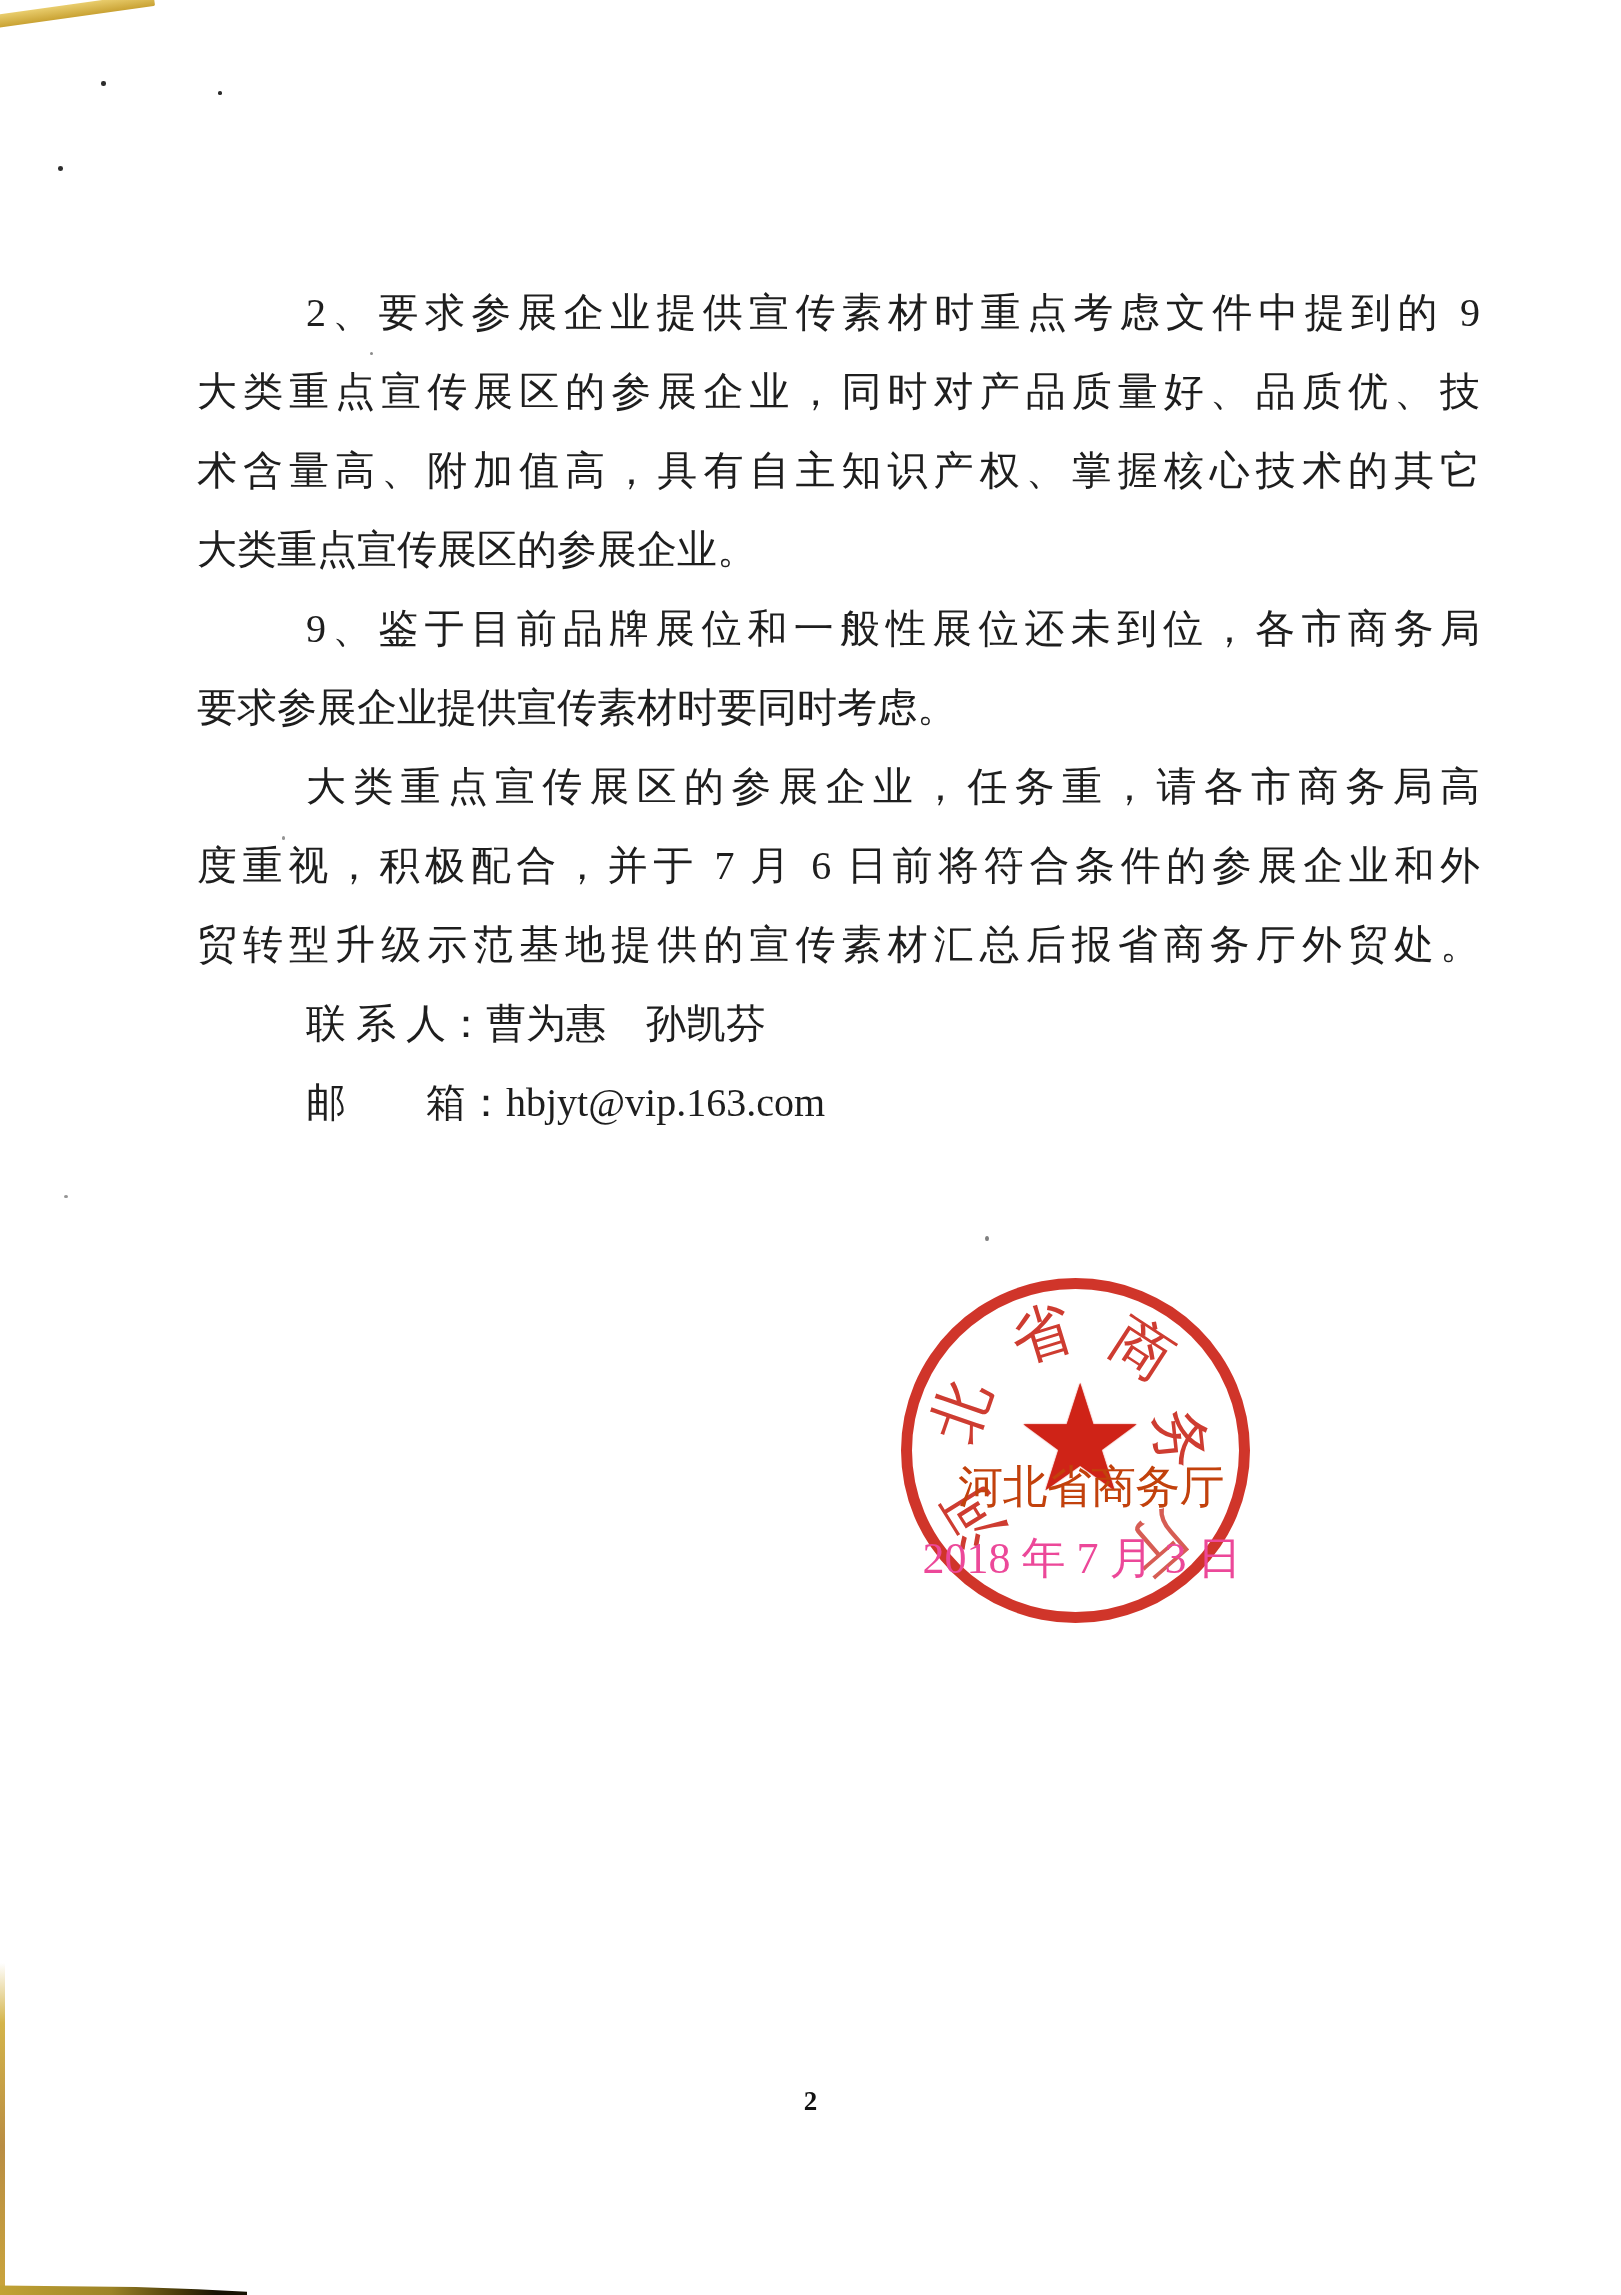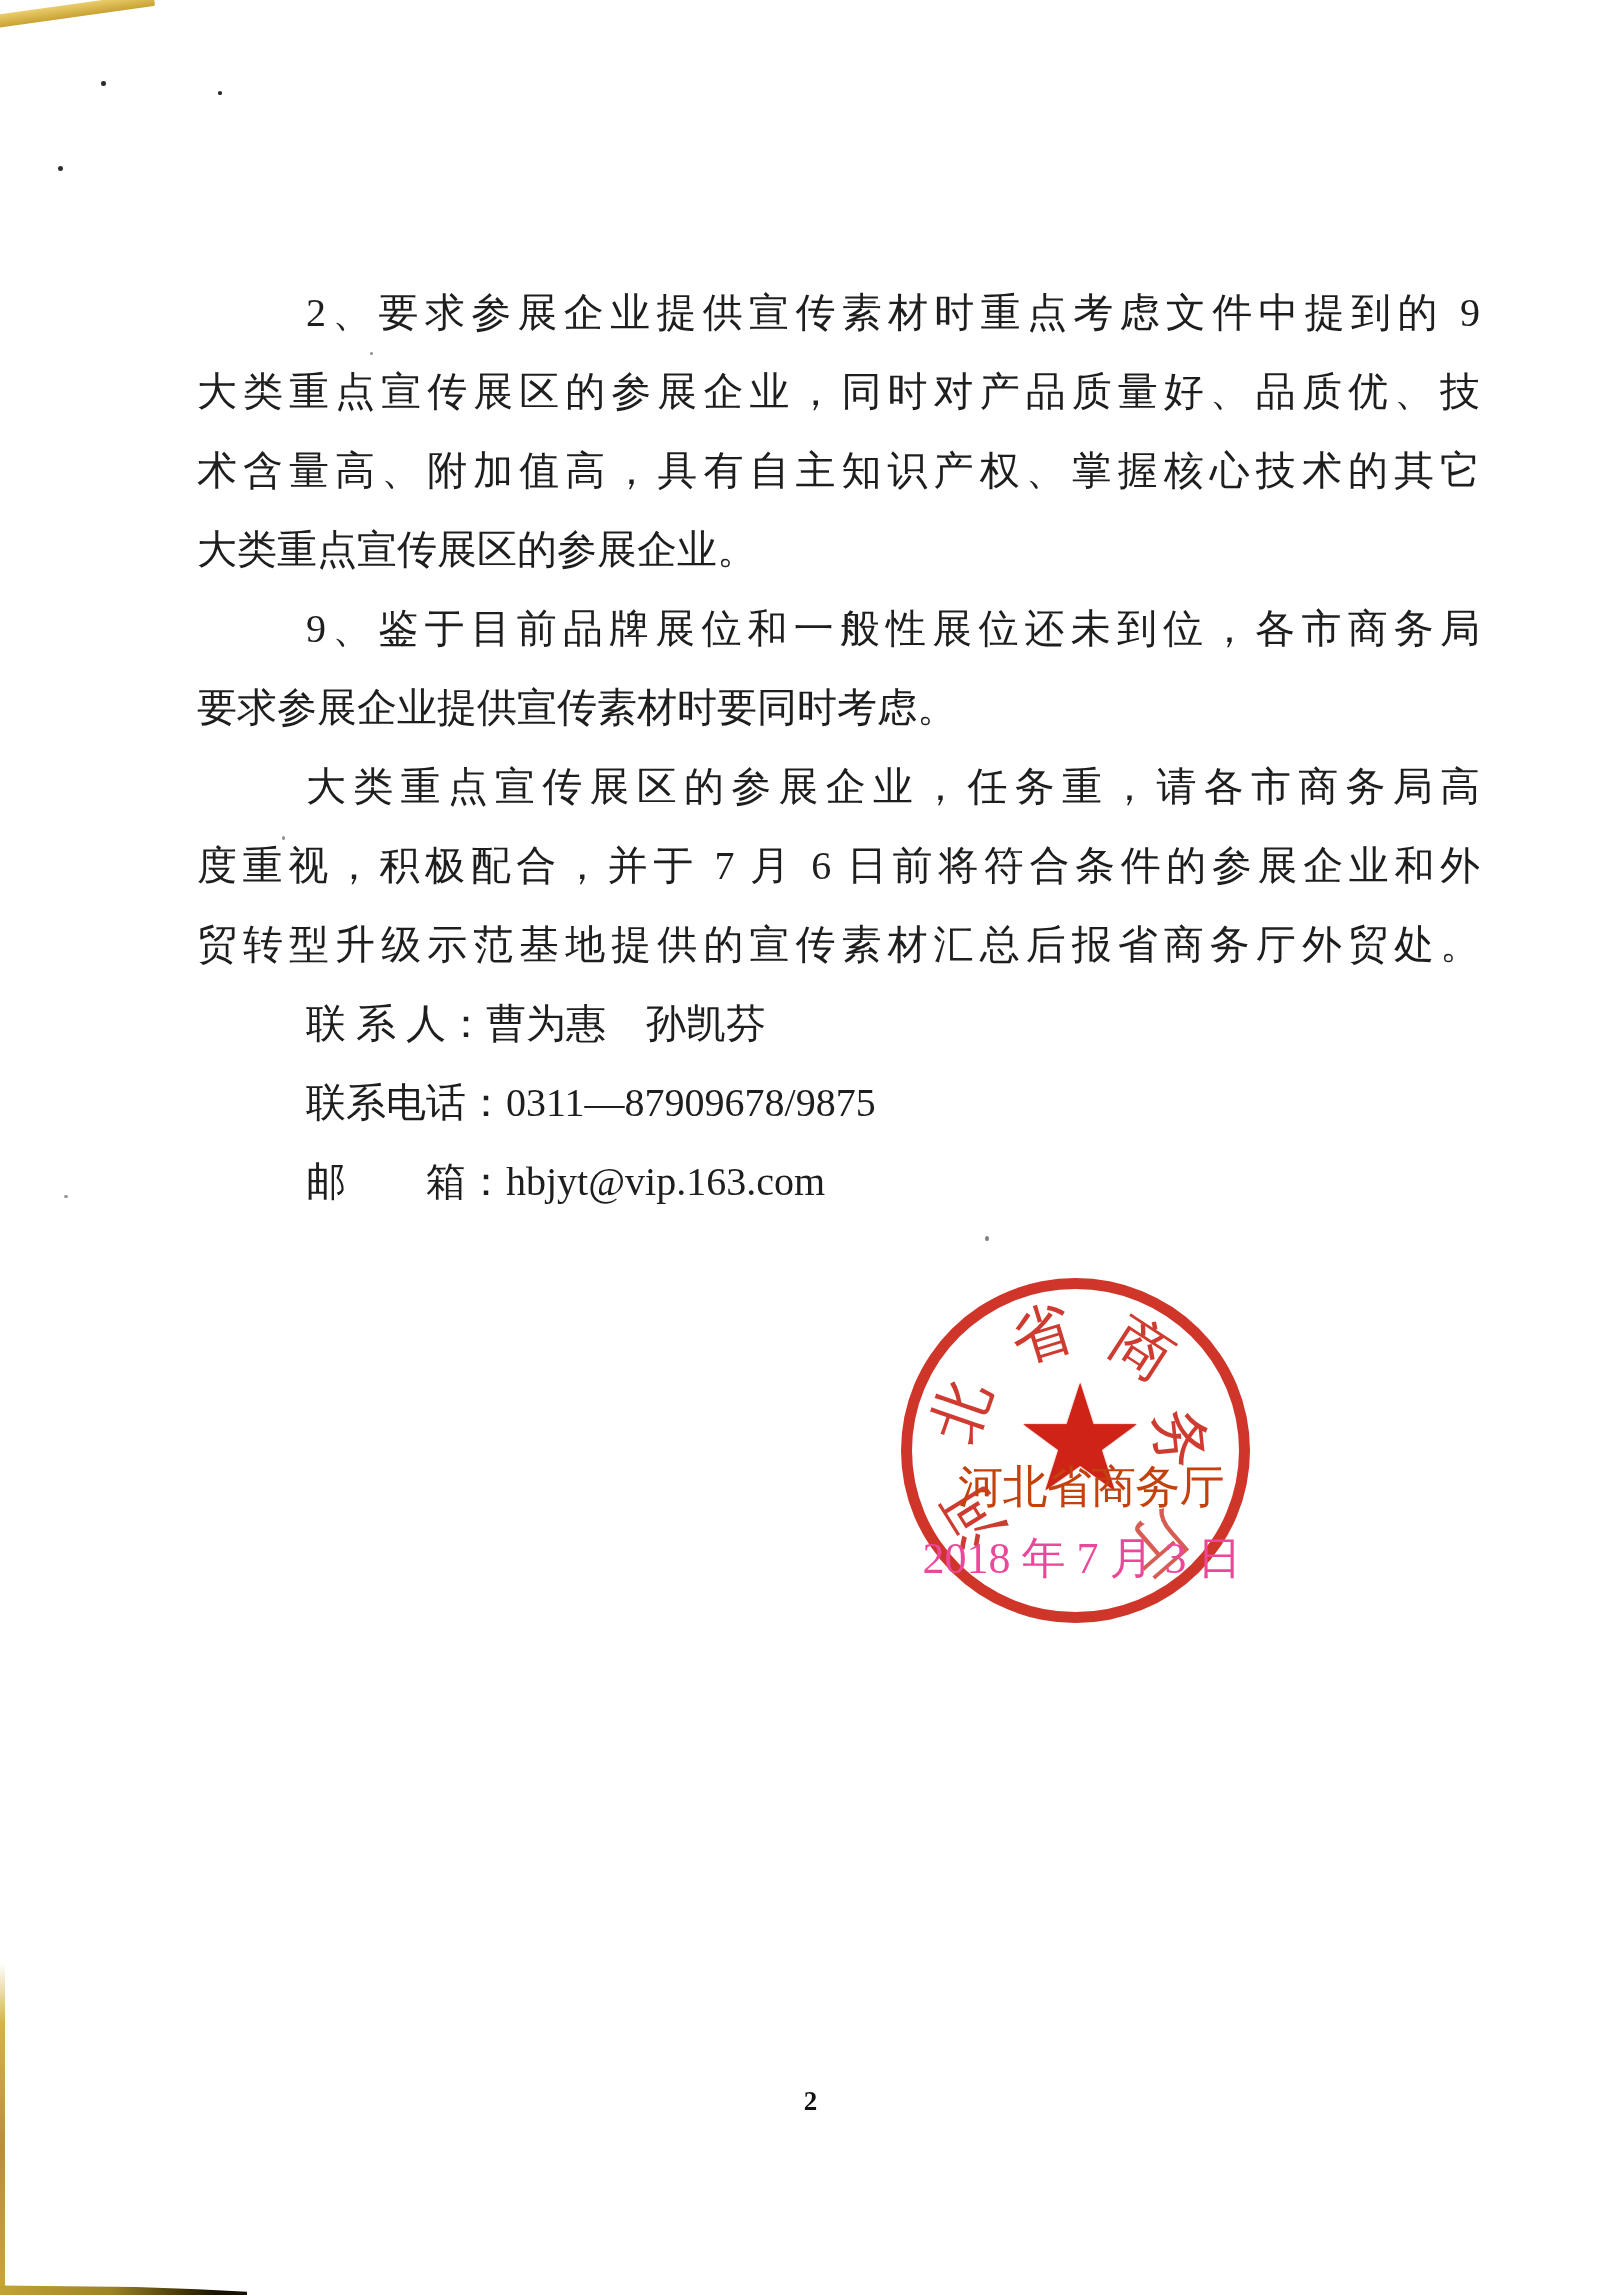--- a/index.html
+++ b/index.html
@@ -119,21 +119,20 @@
     <div class="line indent justify">2、要求参展企业提供宣传素材时重点考虑文件中提到的 9</div>
     <div class="line justify">大类重点宣传展区的参展企业，同时对产品质量好、品质优、技</div>
     <div class="line justify">术含量高、附加值高，具有自主知识产权、掌握核心技术的其它</div>
     <div class="line">大类重点宣传展区的参展企业。</div>
     <div class="line indent justify">9、鉴于目前品牌展位和一般性展位还未到位，各市商务局</div>
     <div class="line">要求参展企业提供宣传素材时要同时考虑。</div>
     <div class="line indent justify">大类重点宣传展区的参展企业，任务重，请各市商务局高</div>
     <div class="line justify">度重视，积极配合，并于 7 月 6 日前将符合条件的参展企业和外</div>
     <div class="line justify">贸转型升级示范基地提供的宣传素材汇总后报省商务厅外贸处。</div>
     <div class="line indent">联 系 人：曹为惠　孙凯芬</div>
-    <div class="line indent">联系电话：0311—87909678/9875</div>
     <div class="line indent">邮　　箱：hbjyt@vip.163.com</div>
   </div>
 
   <div class="seal">
     <div class="seal-ring"></div>
     <span class="ring-char c0">河</span>
     <span class="ring-char c1">北</span>
     <span class="ring-char c2">省</span>
     <span class="ring-char c3">商</span>
     <span class="ring-char c4">务</span>

